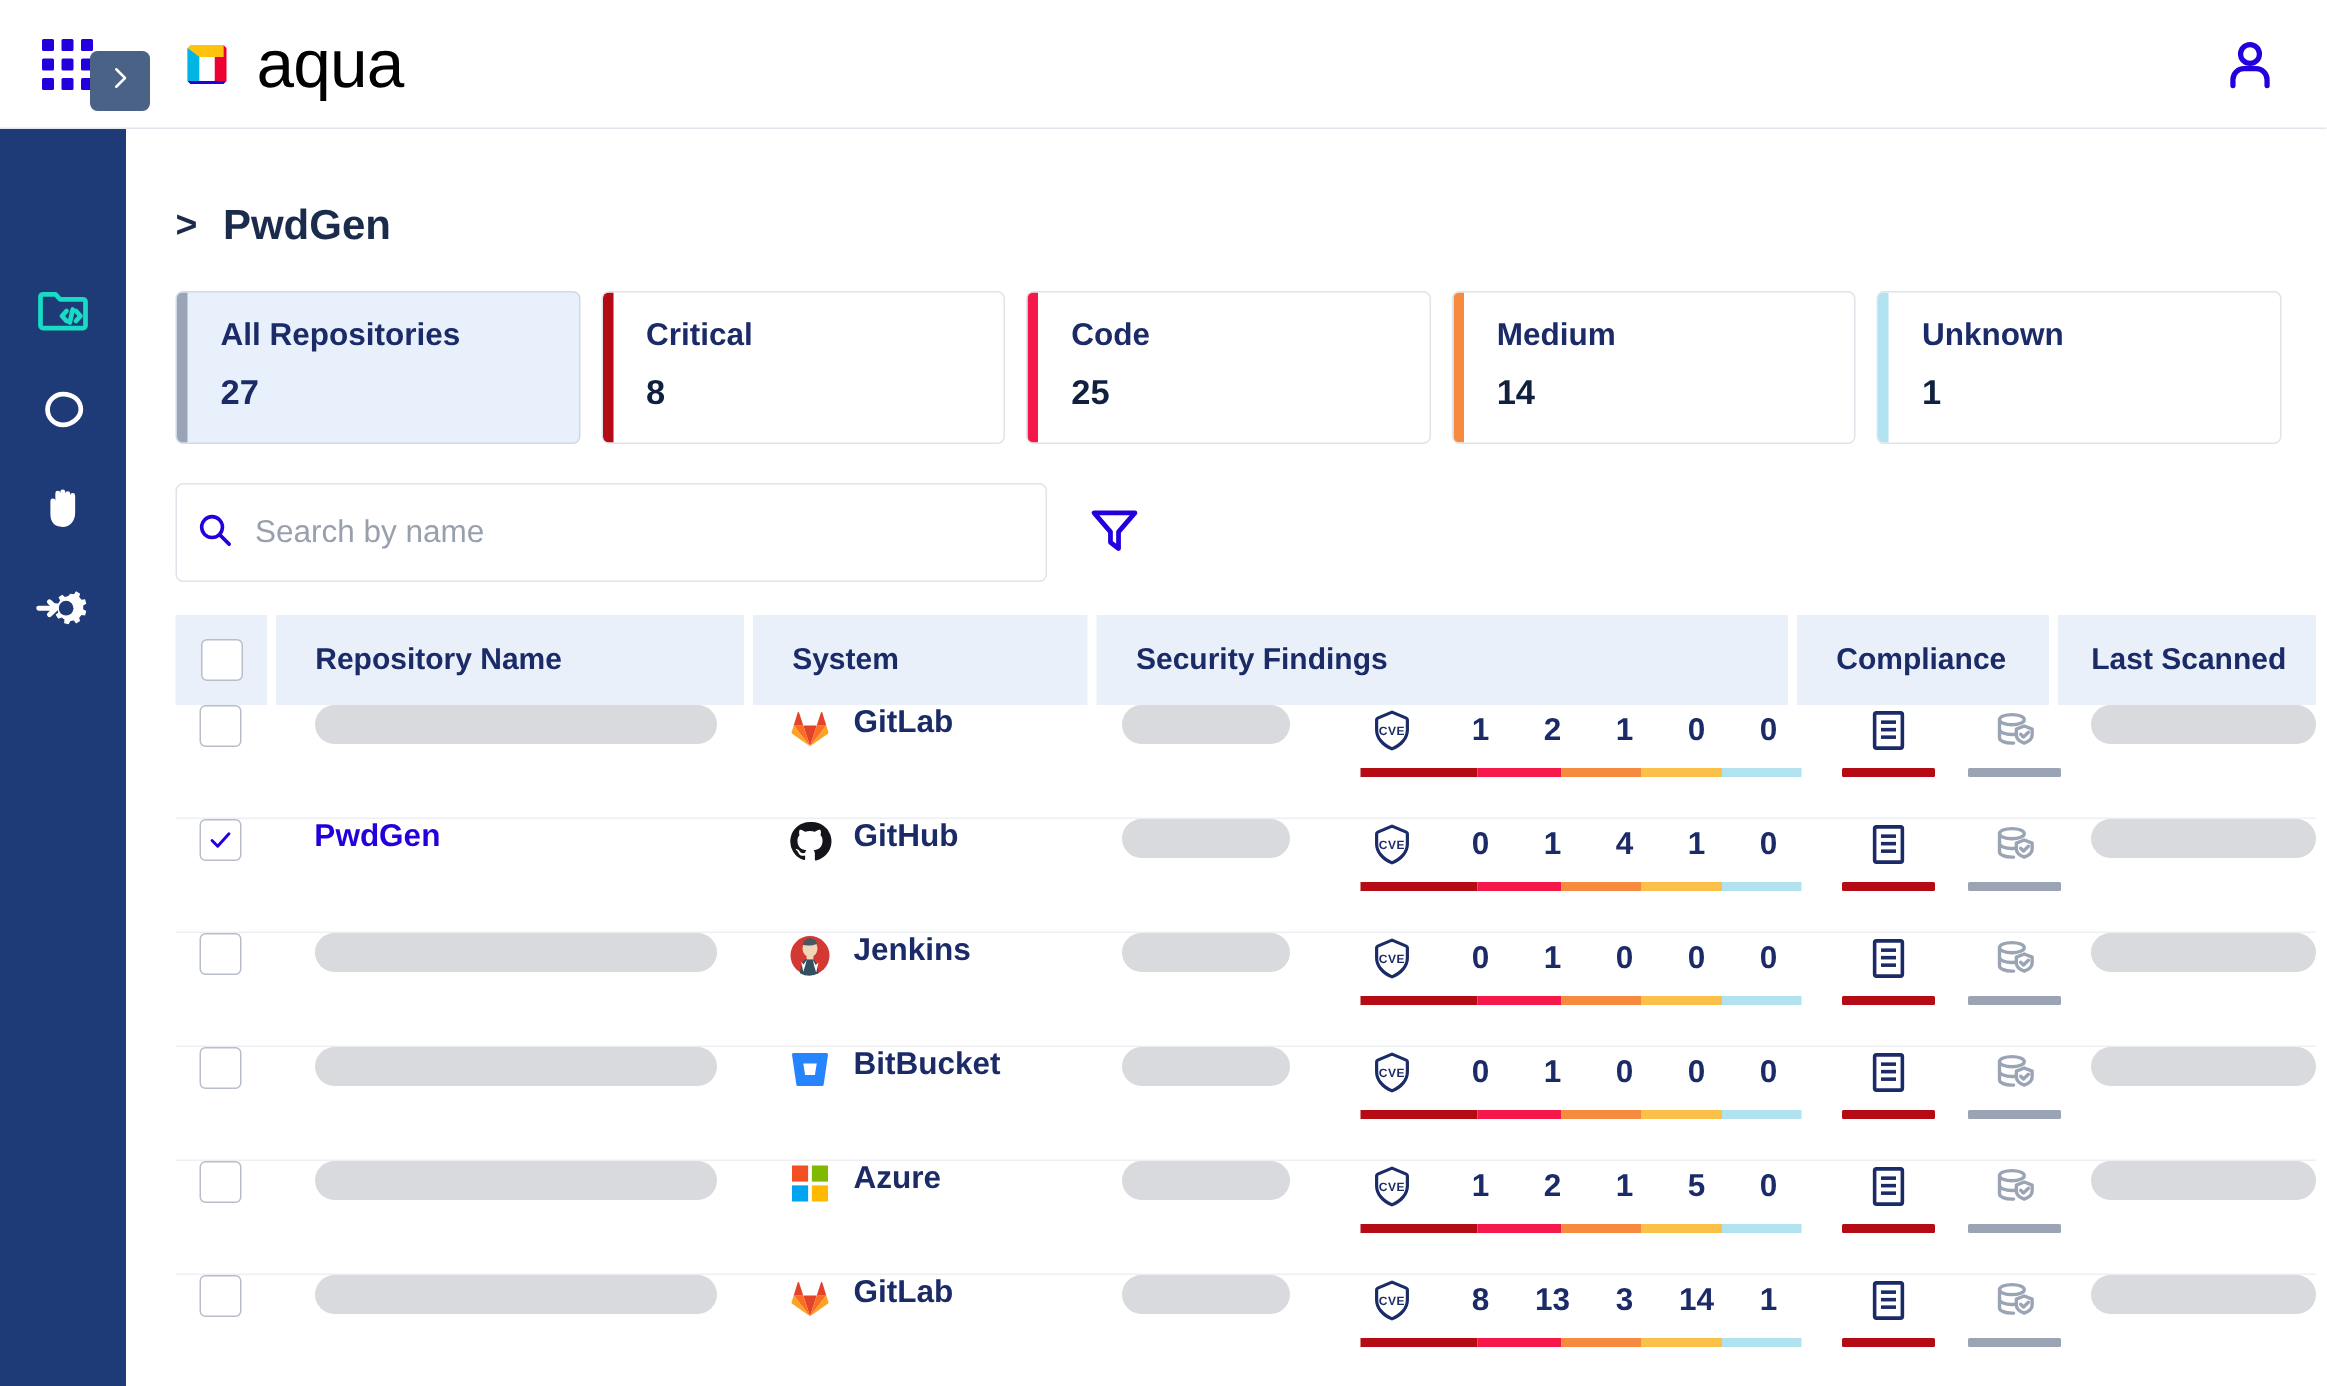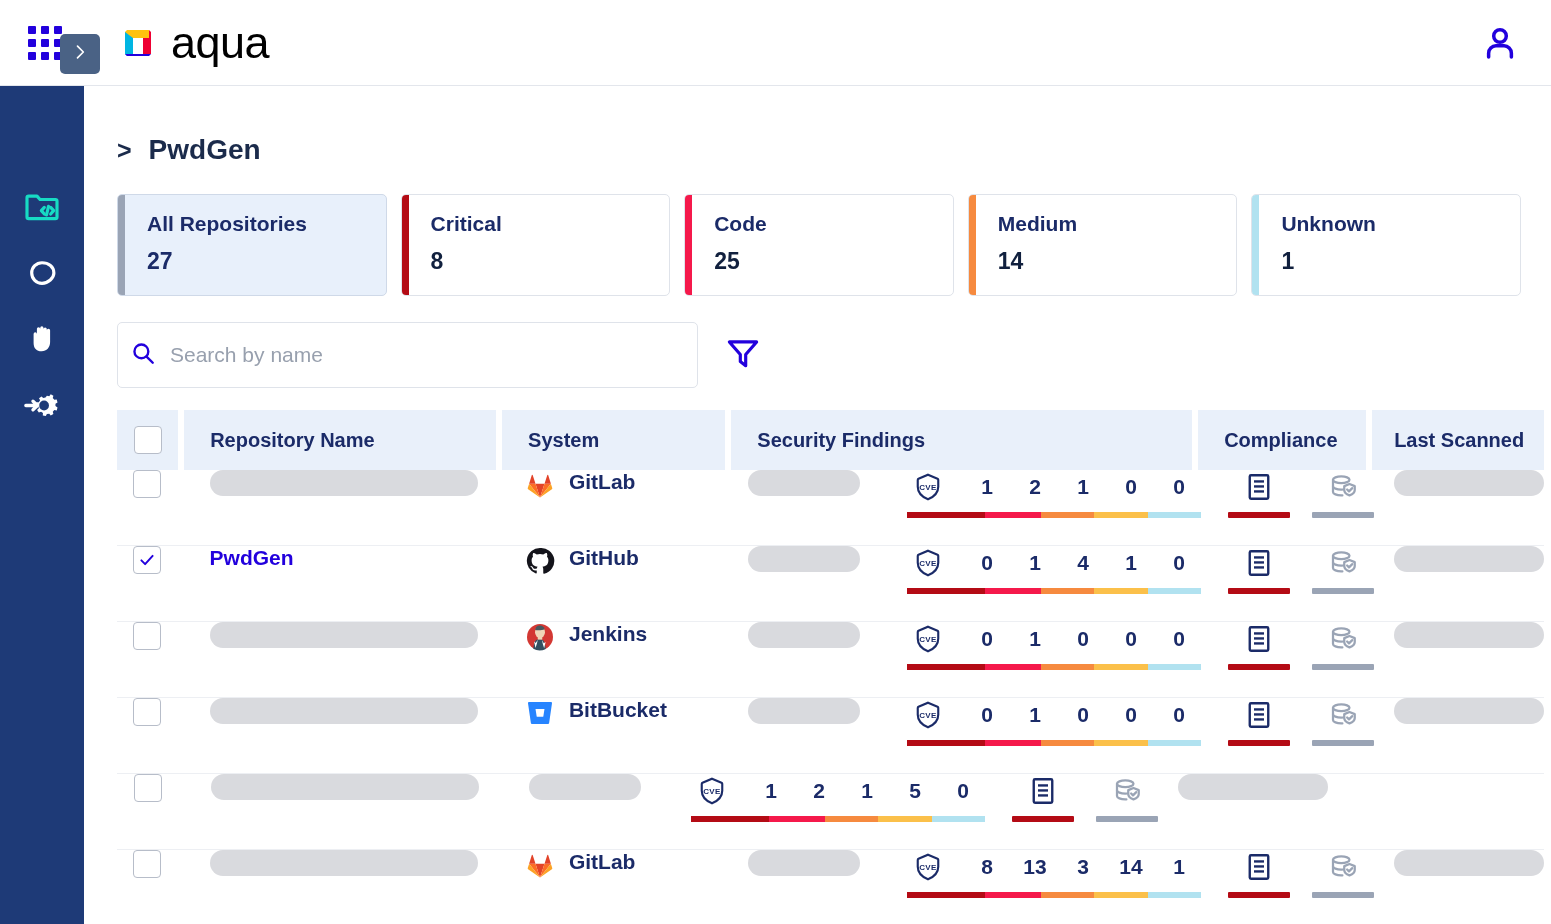--- a/index.html
+++ b/index.html
@@ -617,20 +617,31 @@
             <span class="skel w-last"></span>
           </div>
         </div>
         <div class="trow">
           <div class="td c-check">
             <span class="checkbox"></span>
           </div>
           <div class="td c-name">
             <span class="skel w-name"></span>
           </div>
+          <div class="td c-sys">
+            <span>
+              <svg class="sys-icon" viewBox="0 0 24 24">
+                <rect x="2.4" y="2.4" width="8.6" height="8.6" fill="#f25022"></rect>
+                <rect x="13" y="2.4" width="8.6" height="8.6" fill="#7fba00"></rect>
+                <rect x="2.4" y="13" width="8.6" height="8.6" fill="#00a4ef"></rect>
+                <rect x="13" y="13" width="8.6" height="8.6" fill="#ffb900"></rect>
+              </svg>
+            </span>
+            <span class="sys-name">Azure</span>
+          </div>
           <div class="td c-comp">
             <span class="skel w-comp"></span>
           </div>
           <div class="td c-find">
             <div class="findings">
               <div class="sev-group">
                 <div class="sev-nums">
                   <span class="cve">
                     <svg width="30" height="30" viewBox="0 0 24 24">
                       <path d="M12 2.2 L19.6 5.4 a1 1 0 0 1 .6 .9 v5.4 c0 4.2-3.2 8-8.2 10.1 -5-2.1-8.2-5.9-8.2-10.1 V6.3 a1 1 0 0 1 .6-0.9Z" fill="none" stroke="#1b2b68" stroke-width="1.7"></path>

